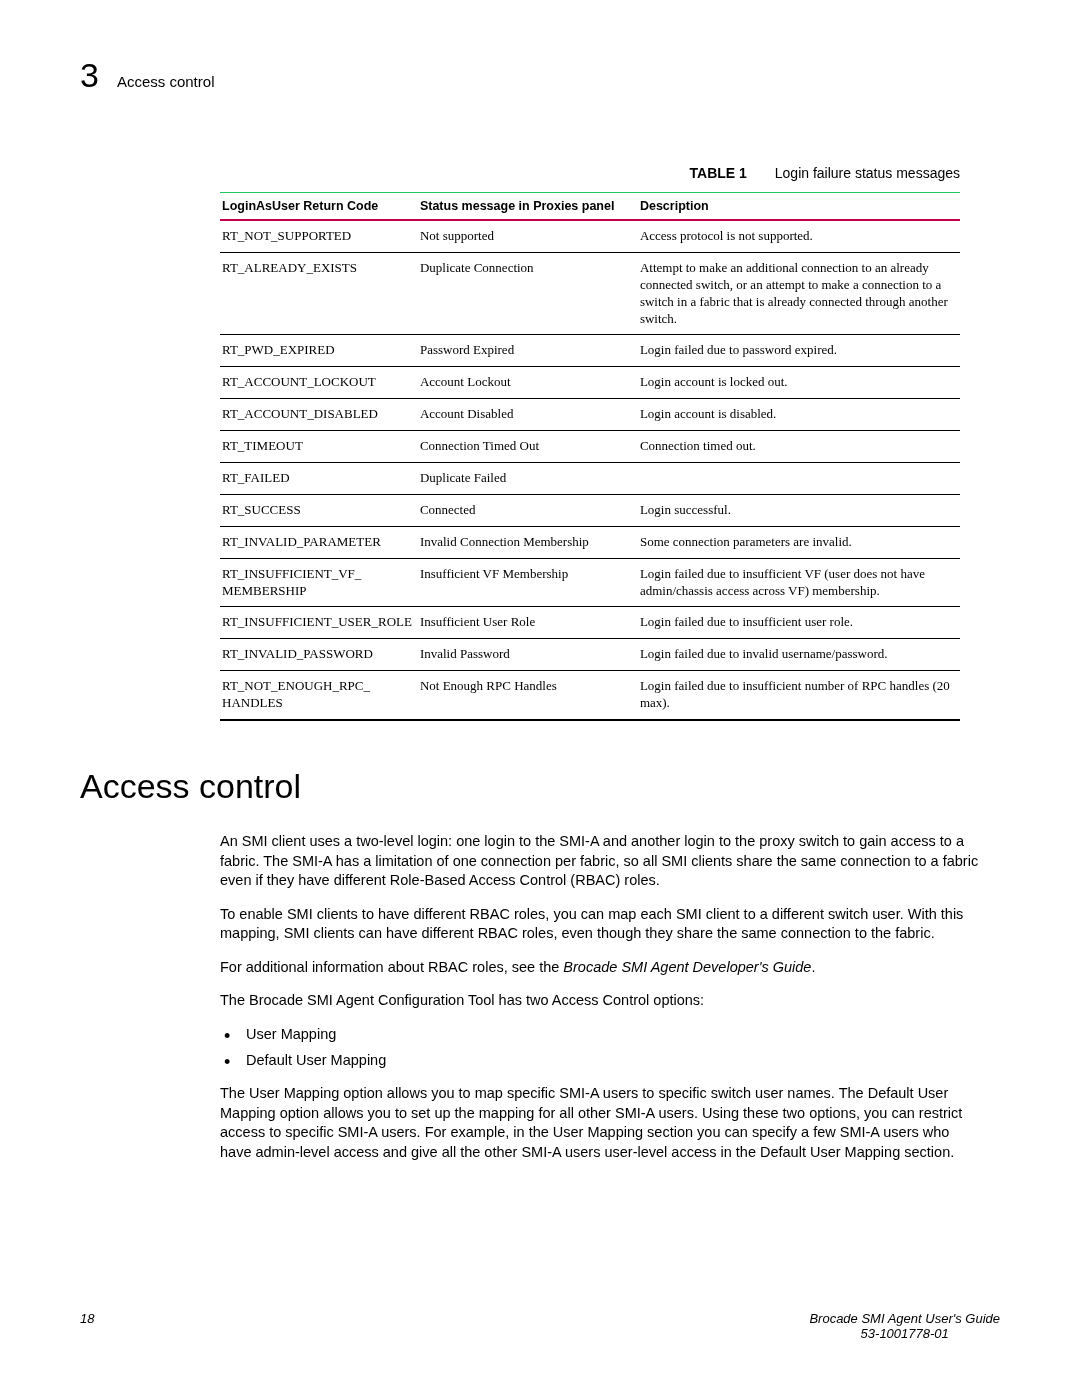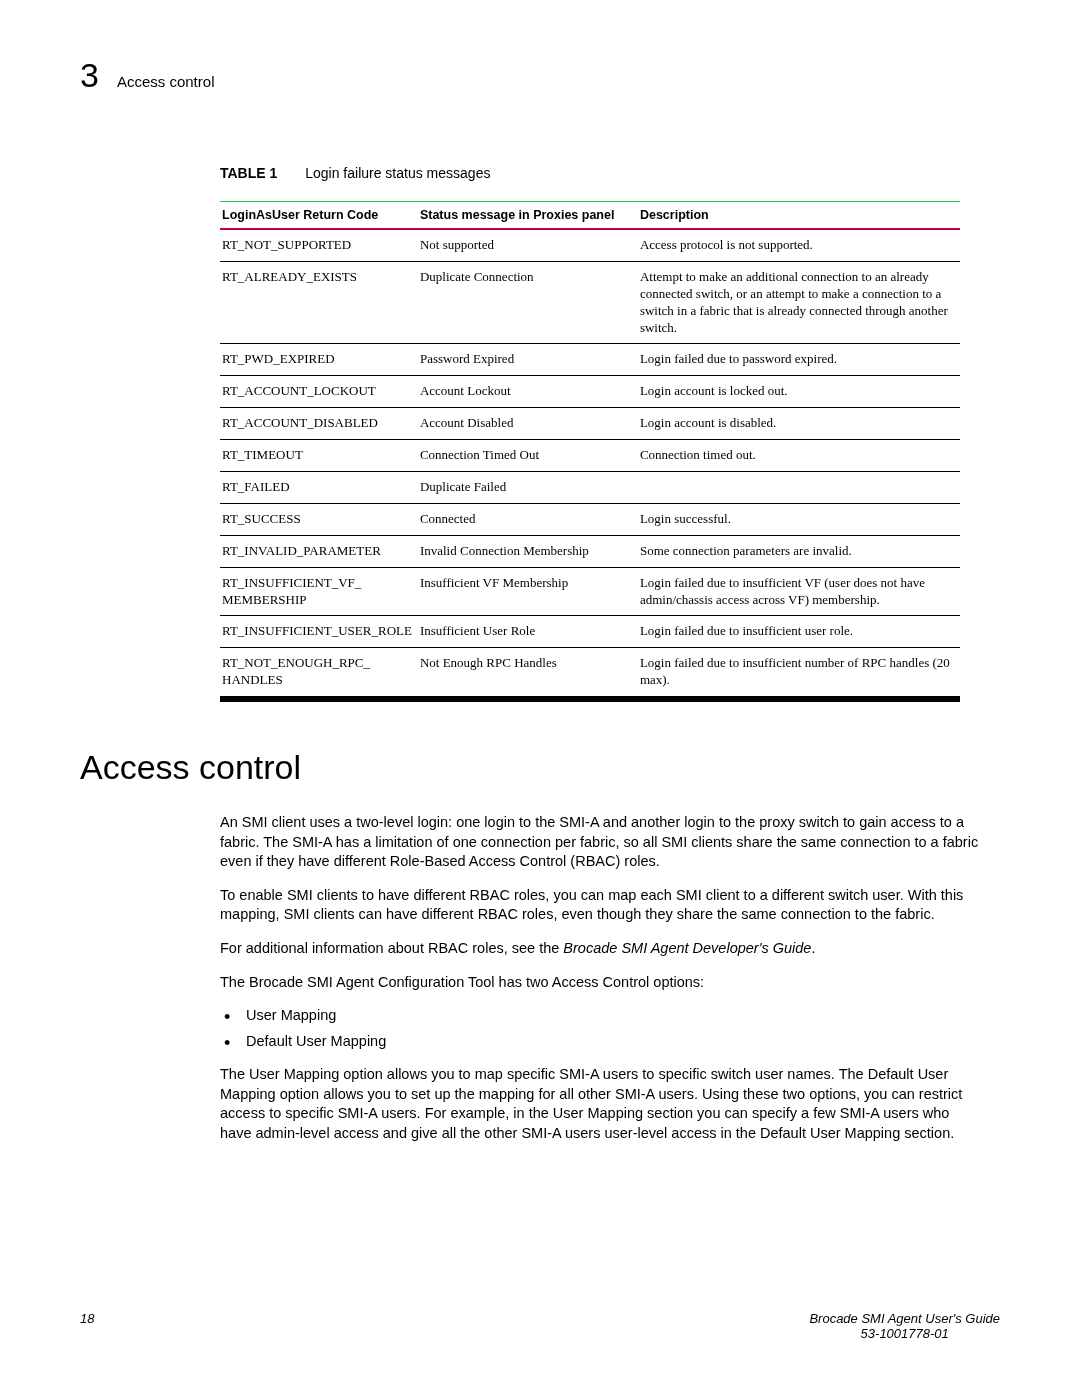--- a/index.html
+++ b/index.html
@@ -26,21 +26,22 @@
     .header-title {
       font-size: 15px;
       font-weight: normal;
     }
     .table-block {
       margin-left: 140px;
       width: 740px;
     }
     .table-caption {
       font-size: 14px;
-      margin-bottom: 20px;
+      margin-bottom: 11px;
+      text-align: right;
     }
     .table-caption .label {
       font-weight: bold;
       margin-right: 24px;
     }
     table {
       width: 100%;
       border-collapse: collapse;
       font-size: 13px;
     }
@@ -53,21 +54,21 @@
       border-bottom: 2px solid #c4004c;
     }
     tbody td {
       padding: 7px 6px 7px 2px;
       vertical-align: top;
       border-bottom: 1px solid #000;
       font-size: 13px;
       line-height: 1.3;
       font-family: Liberation Serif, serif;
     }
-    tbody tr:last-child td { border-bottom: 6px solid #000000; margin-top: 16px; }
+    tbody tr:last-child td { border-bottom: 2px solid #000000; margin-top: 16px; }
     th:nth-child(1), td:nth-child(1) { width: 190px; }
     th:nth-child(2), td:nth-child(2) { width: 220px; }
     .section-heading {
       font-size: 34px;
       font-weight: normal;
       margin-top: 46px;
       margin-bottom: 26px;
     }
     .body-text {
       margin-left: 140px;
@@ -178,20 +179,25 @@
           <td>RT_INSUFFICIENT_VF_ MEMBERSHIP</td>
           <td>Insufficient VF Membership</td>
           <td>Login failed due to insufficient VF (user does not have admin/chassis access across VF) membership.</td>
         </tr>
         <tr>
           <td>RT_INSUFFICIENT_USER_ROLE</td>
           <td>Insufficient User Role</td>
           <td>Login failed due to insufficient user role.</td>
         </tr>
         <tr>
+          <td>RT_INVALID_PASSWORD</td>
+          <td>Invalid Password</td>
+          <td>Login failed due to invalid username/password.</td>
+        </tr>
+        <tr>
           <td>RT_NOT_ENOUGH_RPC_ HANDLES</td>
           <td>Not Enough RPC Handles</td>
           <td>Login failed due to insufficient number of RPC handles (20 max).</td>
         </tr>
       </tbody>
   </table>
 </div>
 
 <h1 class="section-heading">Access control</h1>
 

